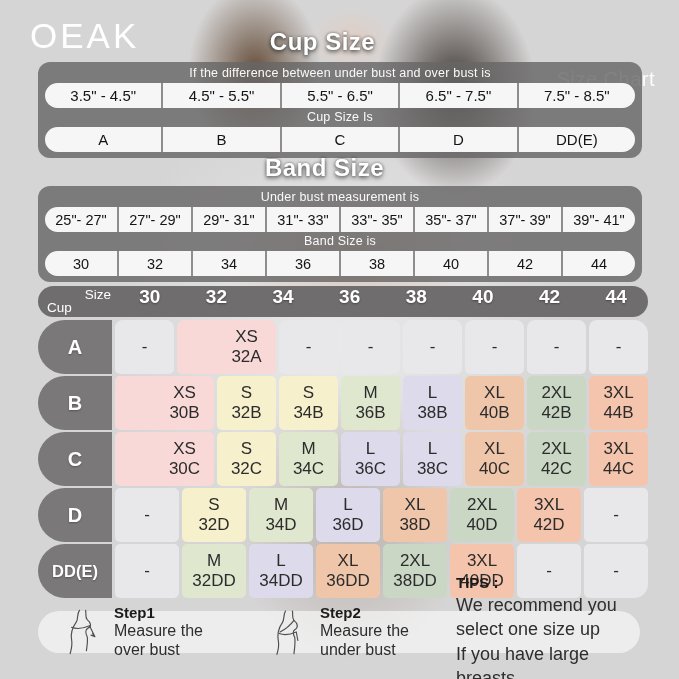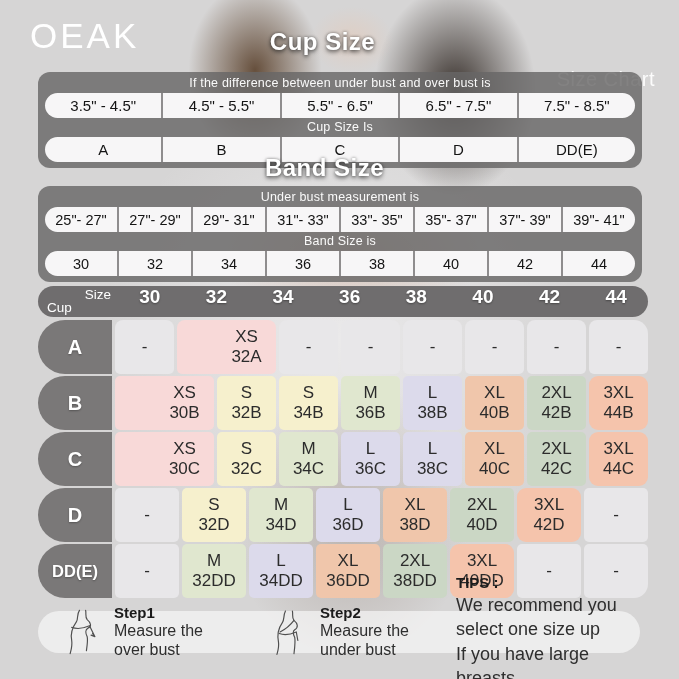--- a/index.html
+++ b/index.html
@@ -35,21 +35,21 @@
   }
   .cup-title{top:28px;right:34px;}
   .band-title{top:154px;right:30px;}
   
   .ltable{
     position:absolute;left:38px;width:604px;box-sizing:border-box;
     background:rgba(104,102,103,.82);
     border-radius:12px;
     padding:2px 7px 6px 7px;
   }
-  .cup-table{top:72px;}
+  .cup-table{top:62px;}
   .band-table{top:186px;}
   .band-label{
     height:19px;line-height:19px;text-align:center;
     color:#fafafa;font-size:12.5px;font-weight:500;letter-spacing:.2px;
   }
   .prow{
     display:flex;background:#f7f6f7;border-radius:13px;overflow:hidden;
     height:25px;align-items:stretch;
   }
   .pcell{
@@ -84,21 +84,21 @@
     flex:1;border-radius:5px;background:#e8e7e9;
     display:flex;flex-direction:column;align-items:center;justify-content:center;
     color:#2c2c2c;font-size:17px;font-weight:500;line-height:1.18;
   }
   .m-cell[data-bg="pink"]{background:#f8d9d8;padding-left:40px;}
   .m-cell[data-bg="yellow"]{background:#f6f0cd;}
   .m-cell[data-bg="green"]{background:#e0e7cf;}
   .m-cell[data-bg="lavender"]{background:#dcdaeb;}
   .m-cell[data-bg="peach"]{background:#f0c6ab;}
   .m-cell[data-bg="sage"]{background:#cbd7c5;}
-  .m-cell[data-bg="salmon"]{background:#f5c4ac;border-radius:9px;}
+  .m-cell[data-bg="salmon"]{background:#f5c4ac;}
   .m-cell[data-bg="gray"]{background:#e8e7e9;}
   .m-row.row-a .m-cell:last-child{border-top-right-radius:14px;}
   .m-row.row-a .m-cell{border-top-left-radius:8px;border-top-right-radius:8px;}
   .m-row.row-dde .m-cell:last-child{border-bottom-right-radius:14px;}
   
   .footer{
     position:absolute;left:38px;top:611px;width:602px;height:42px;box-sizing:border-box;
     background:rgba(252,251,252,.62);
     border-radius:29px;
     display:flex;align-items:center;

